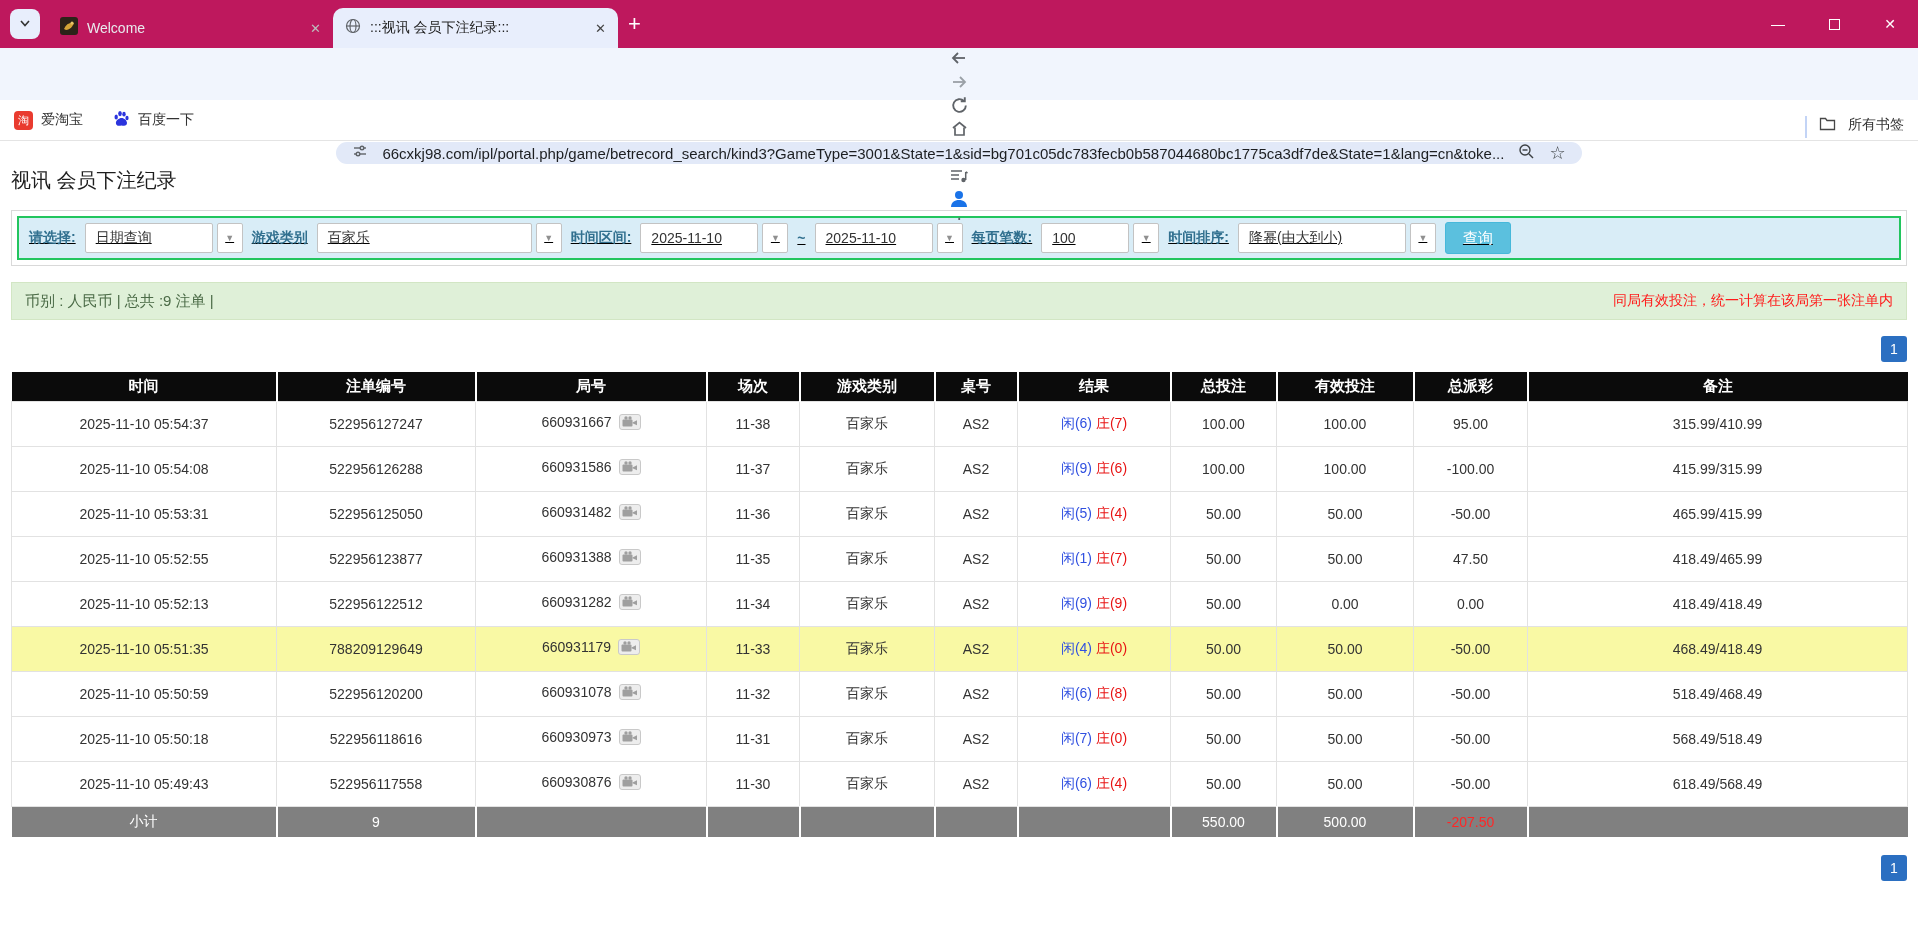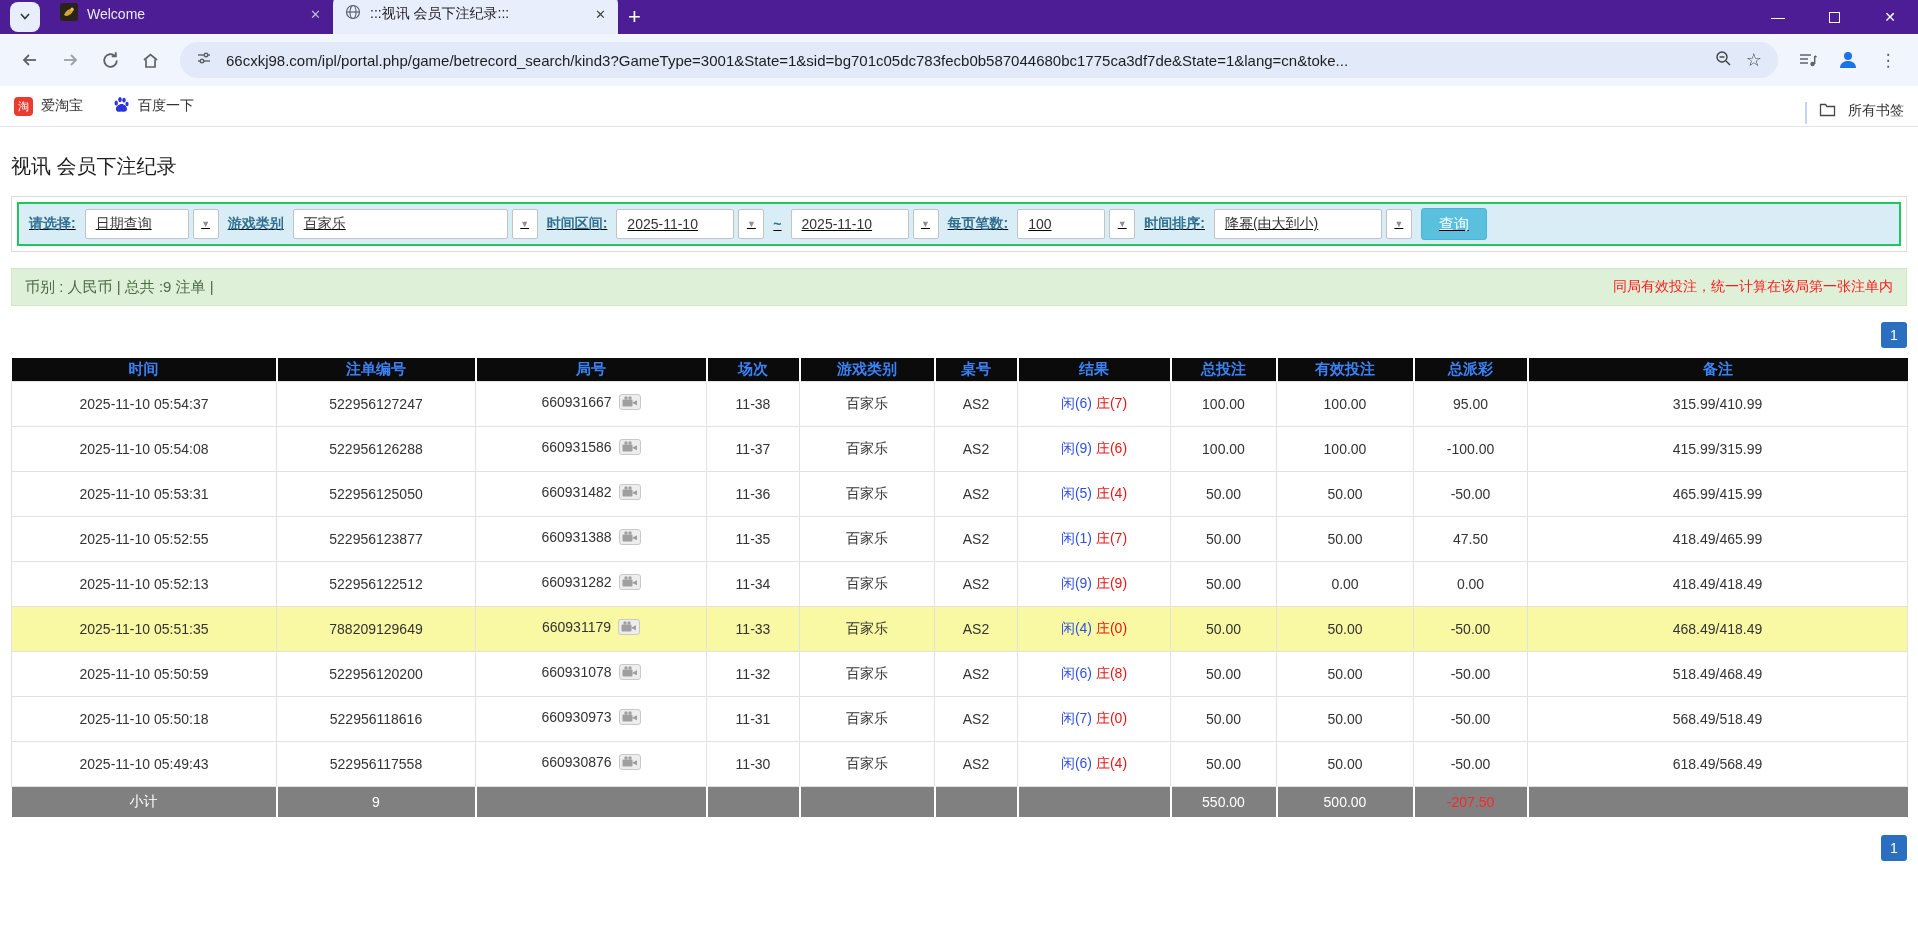--- a/index.html
+++ b/index.html
@@ -1,35 +1,35 @@
 <!DOCTYPE html>
 <html><head>
 <meta charset="utf-8">
 <style>
   * { margin:0; padding:0; box-sizing:border-box; }
   html,body { width:1918px; height:949px; overflow:hidden; background:#fff;
     font-family:"Liberation Sans","DejaVu Sans",sans-serif; }
 
   
-  .titlebar { height:34px; background:#4c1d95; display:flex; align-items:flex-end; padding-left:6px; }
+  .titlebar { height:48px; background:#be185d; display:flex; align-items:flex-end; padding-left:6px; }
   .tab-search { width:30px; height:30px; background:#e8eefc; border-radius:8px;
     display:flex; align-items:center; justify-content:center; align-self:center; margin:0 8px 0 4px; }
   .tab { display:flex; align-items:center; width:285px; height:40px; padding:0 12px; gap:9px;
     border-radius:10px 10px 0 0; }
   .tab.inactive { color:#e8eaed; }
   .tab.active { background:#e8eefc; color:#1f1f1f; }
   .tab-title { flex:1; font-size:14px; white-space:nowrap; overflow:hidden; }
   .tab-close { font-size:13px; color:#bdbdbd; }
   .tab.active .tab-close { color:#444; }
   .new-tab { color:#fff; font-size:22px; font-weight:300; margin:0 10px; align-self:center; }
   .win-controls { margin-left:auto; align-self:stretch; display:flex; align-items:center; }
   .win-btn { width:56px; height:48px; display:flex; align-items:center; justify-content:center; color:#fff; font-size:14px; }
   .max-sq { width:11px; height:11px; border:1.4px solid #fff; }
 
-  .toolbar { height:52px; background:#f1f5fd; display:flex; align-items:center; padding:0 12px; gap:4px; }
+  .toolbar { height:52px; background:#f1f5fd; display:flex; align-items:center; padding:0 12px; gap:4px;flex-direction:column; }
   .nav-ic { width:36px; height:36px; display:flex; align-items:center; justify-content:center; }
   .urlbar { flex:1; height:36px; background:#e2e9f8; border-radius:18px; display:flex;
     align-items:center; padding:0 16px; gap:14px; margin:0 8px; }
   .url-text { flex:1; font-size:15px; color:#1c1e21; white-space:nowrap; overflow:hidden; }
 
   .bookmarks { height:41px; background:#fff; border-bottom:1px solid #e4e4e4;
     display:flex; align-items:center; padding:0 14px; gap:30px; font-size:14px; color:#333; }
   .bm { display:flex; align-items:center; gap:8px; }
   .tb-ic { width:19px; height:19px; background:#e93b2f; border-radius:4px; color:#fff;
     font-size:11px; display:flex; align-items:center; justify-content:center; }
@@ -57,22 +57,22 @@
     display:flex; align-items:center; justify-content:space-between; padding:0 13px; }
   .summary-left { color:#4b6b47; font-size:15px; }
   .summary-right { color:#ff1a1a; font-size:14px; }
 
   .pager { text-align:right; margin:16px 0 10px 0; }
   .pager.bottom { margin:16px 0 0 0; }
   .page-btn { display:inline-block; min-width:26px; height:26px; line-height:26px;
     background:#2b6fc1; color:#fff; text-align:center; border-radius:3px; font-size:14px; }
 
   table.bet-table { width:1896px; border-collapse:collapse; table-layout:fixed; }
-  .bet-table thead th { background:#0b0b0b; color:#3b82f6; font-size:15px; font-weight:bold;
-    height:23px; border-right:2px solid #fff; white-space:nowrap; }
+  .bet-table thead th { background:#0b0b0b; color:#ffffff; font-size:15px; font-weight:bold;
+    height:29px; border-right:2px solid #fff; white-space:nowrap; }
   .bet-table thead th:last-child { border-right:none; }
   .bet-table tbody td { height:45px; border:1px solid #e2e2e2; text-align:center; font-size:14px;
     color:#333; background:#fff; white-space:nowrap; overflow:hidden; }
   .bet-table tr.hl td { background:#f9f9a4; }
   .blue { color:#2a7ae2; }
   .neg { color:#f20000; }
   .xian { color:#3050e0; }
   .zhuang { color:#e81414; }
   .cam { display:inline-block; margin-left:7px; vertical-align:middle; }
   .bet-table tfoot td { background:#808080; color:#fff; height:32px; font-size:14px; text-align:center;
@@ -220,21 +220,21 @@
   </div>
 </div>
 
 <div class="content">
   <h1 class="page-title">视讯 会员下注纪录</h1>
 
   <div class="filter-outer">
     <div class="filter-bar">
       <span class="f-label">请选择:</span>
       <span class="sel">
-        <span class="box" style="width:104px">日期查询</span>
+        <span class="box" style="width:128px">日期查询</span>
         <span class="arr">▼</span>
       </span>
 
       <span class="f-label">游戏类别</span>
       <span class="sel">
         <span class="box" style="width:215px">百家乐</span>
         <span class="arr">▼</span>
       </span>
 
       <span class="f-label">时间区间:</span>

